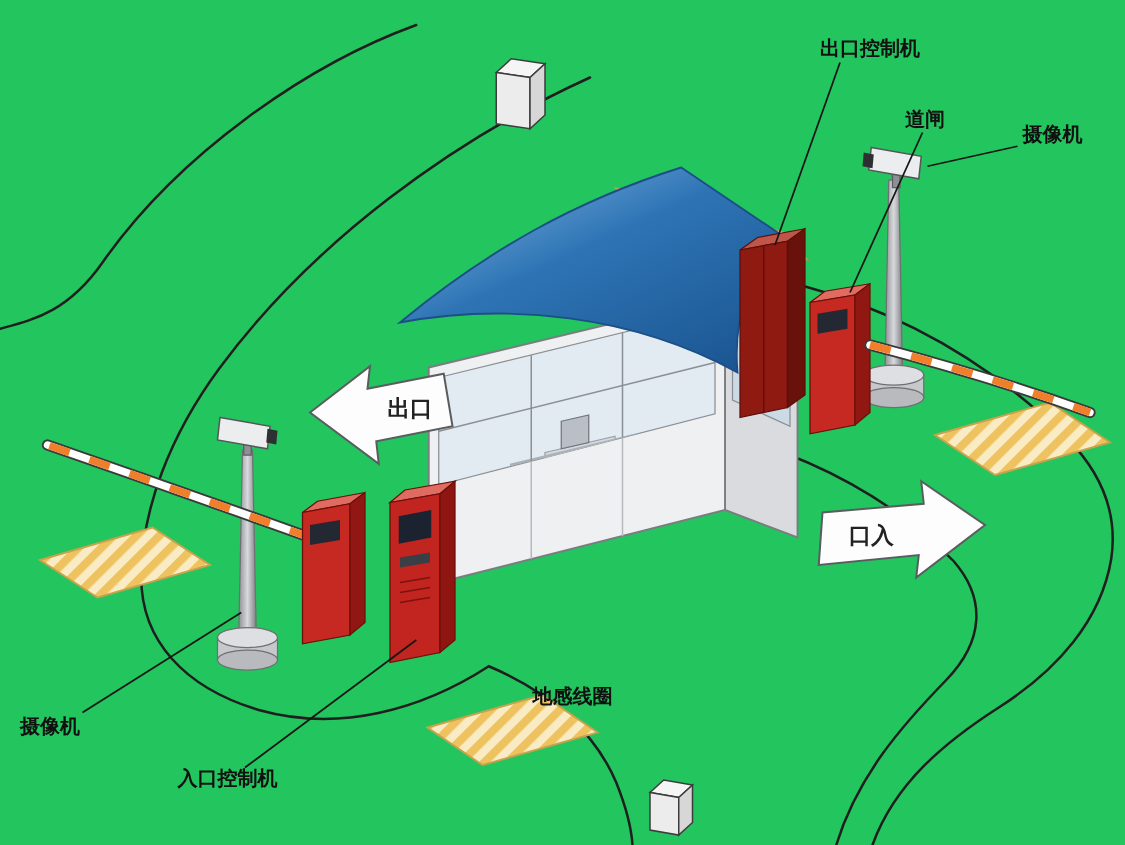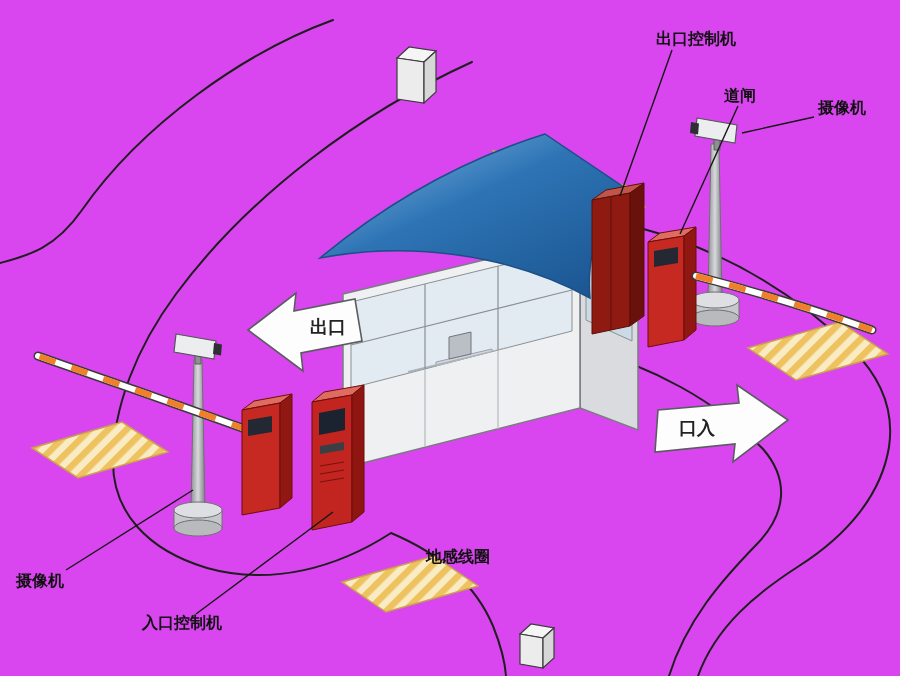--- a/index.html
+++ b/index.html
@@ -1,20 +1,20 @@
 <!DOCTYPE html>
 <html><head>
 <meta charset="utf-8">
 <style>
   html, body { margin: 0; padding: 0; background: #ffffff; }
   .stage {
     position: relative;
     width: 900px;
     height: 676px;
-    background: #d946ef;
+    background: #22c55e;
     overflow: hidden;
     font-family: "Liberation Sans", "DejaVu Sans", sans-serif;
   }
   .stage svg { position: absolute; left: 0; top: 0; }
   text.lbl {
     font-family: "Liberation Sans", "DejaVu Sans", sans-serif;
     font-weight: bold;
     font-size: 16px;
     fill: #111111;
   }

